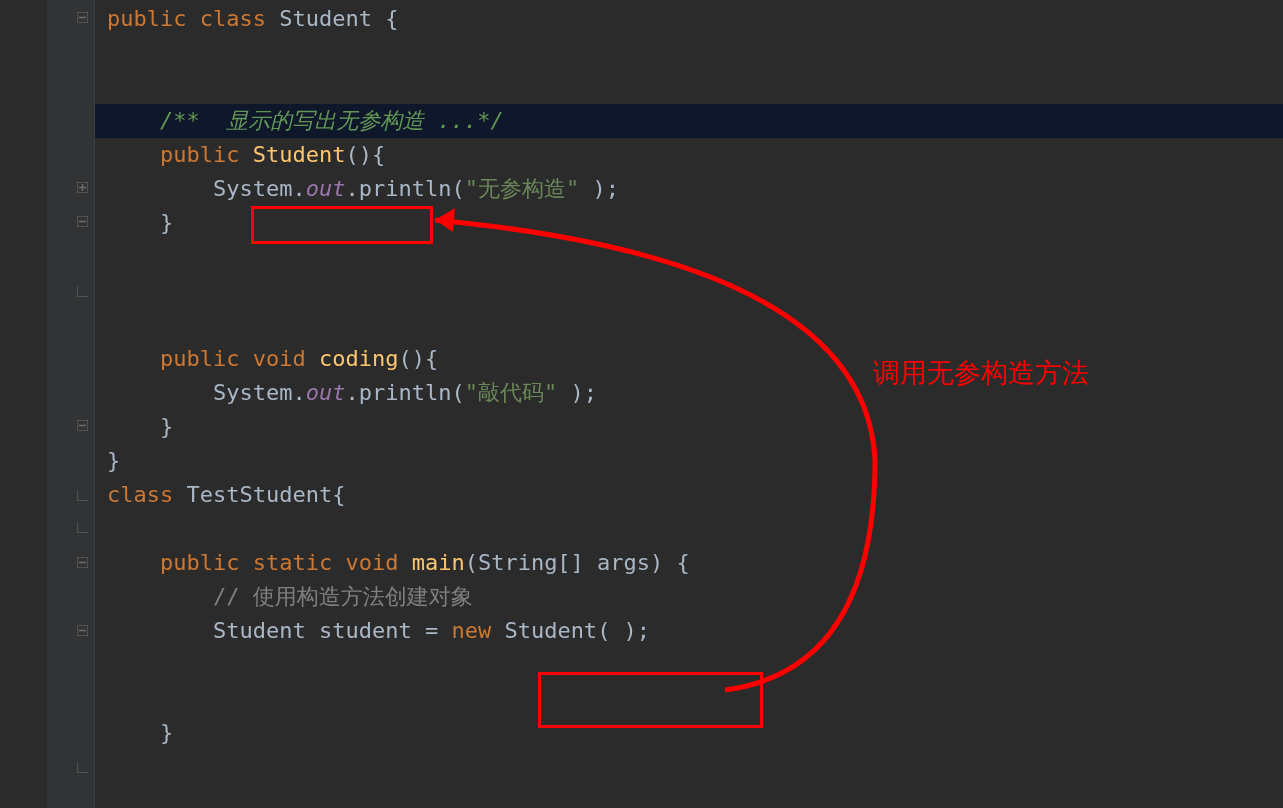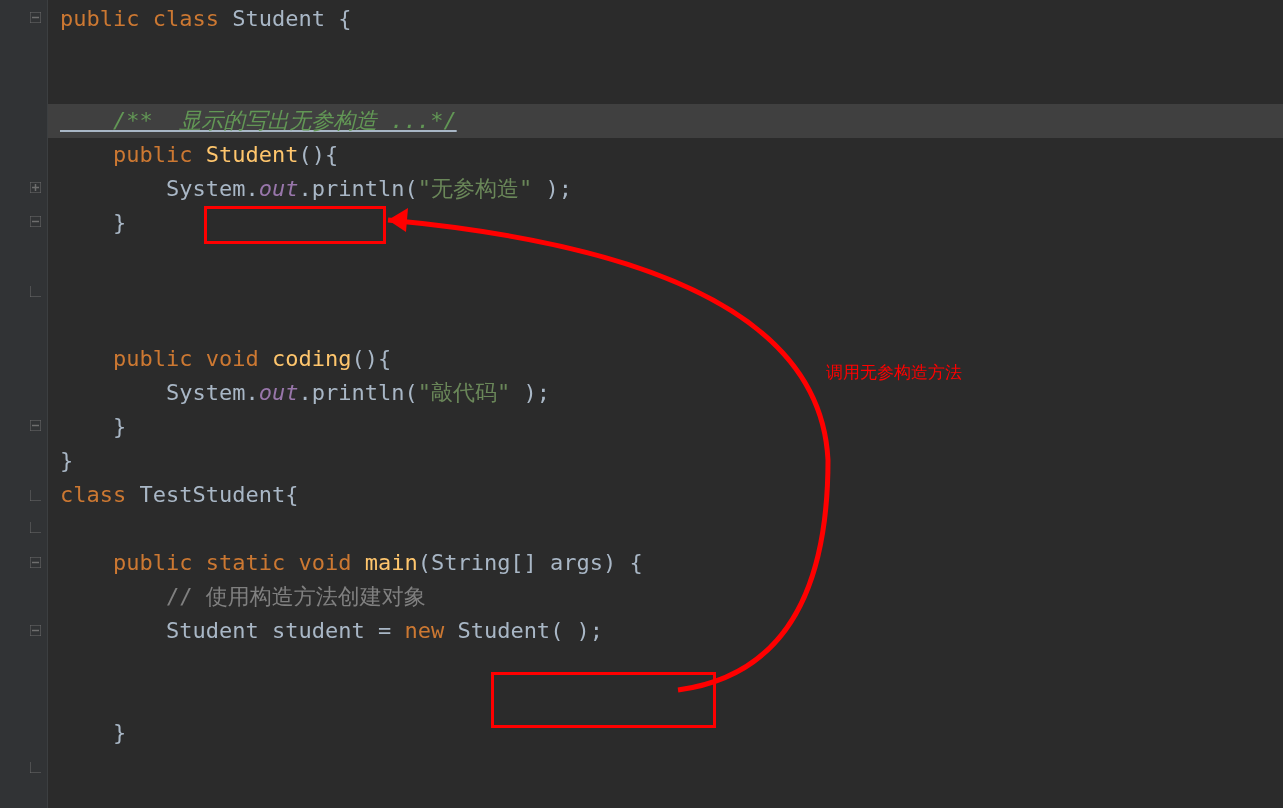--- a/index.html
+++ b/index.html
@@ -13,20 +13,21 @@
       font-size: 22px;
       color: #a9b7c6;
       width: 1283px;
       height: 808px;
       overflow: hidden;
       position: relative;
     }
     .editor {
       display: flex;
       height: 100%;
+      padding-left: 47px;
     }
     .gutter {
       width: 48px;
       background: #313335;
       border-right: 1px solid #3c3f41;
       position: relative;
     }
     .fold-icon {
       position: absolute;
       left: 28px;
@@ -45,43 +46,42 @@
       padding-top: 2px;
       position: relative;
     }
     .line {
       height: 34px;
       line-height: 34px;
       padding-left: 12px;
       white-space: pre;
     }
     .line.highlighted {
-      background: #404040;
-      text-decoration: underline;
+      background: #0f172a;
     }
     .kw { color: #cc7832; }
     .type { color: #a9b7c6; }
     .ident { color: #a9b7c6; }
     .method { color: #ffc66d; }
     .string { color: #6a8759; }
     .comment { color: #808080; margin-top: 40px; }
     .doc-comment { color: #629755; font-style: italic; }
     .field-italic { color: #9876aa; font-style: italic; }
     .static-field { color: #9876aa; font-style: italic; }
     
     .annotation-box {
       position: absolute;
       border: 3px solid #ff0000;
       pointer-events: none;
     }
     .annotation-text {
       position: absolute;
       color: #ff0000;
       font-family: 'Microsoft YaHei', sans-serif;
-      font-size: 17px;
+      font-size: 27px;
       line-height: 30px;
       pointer-events: none;
     }
     .annotation-arrow {
       position: absolute;
       pointer-events: none;
     }
   </style>
 </head>
 <body>

